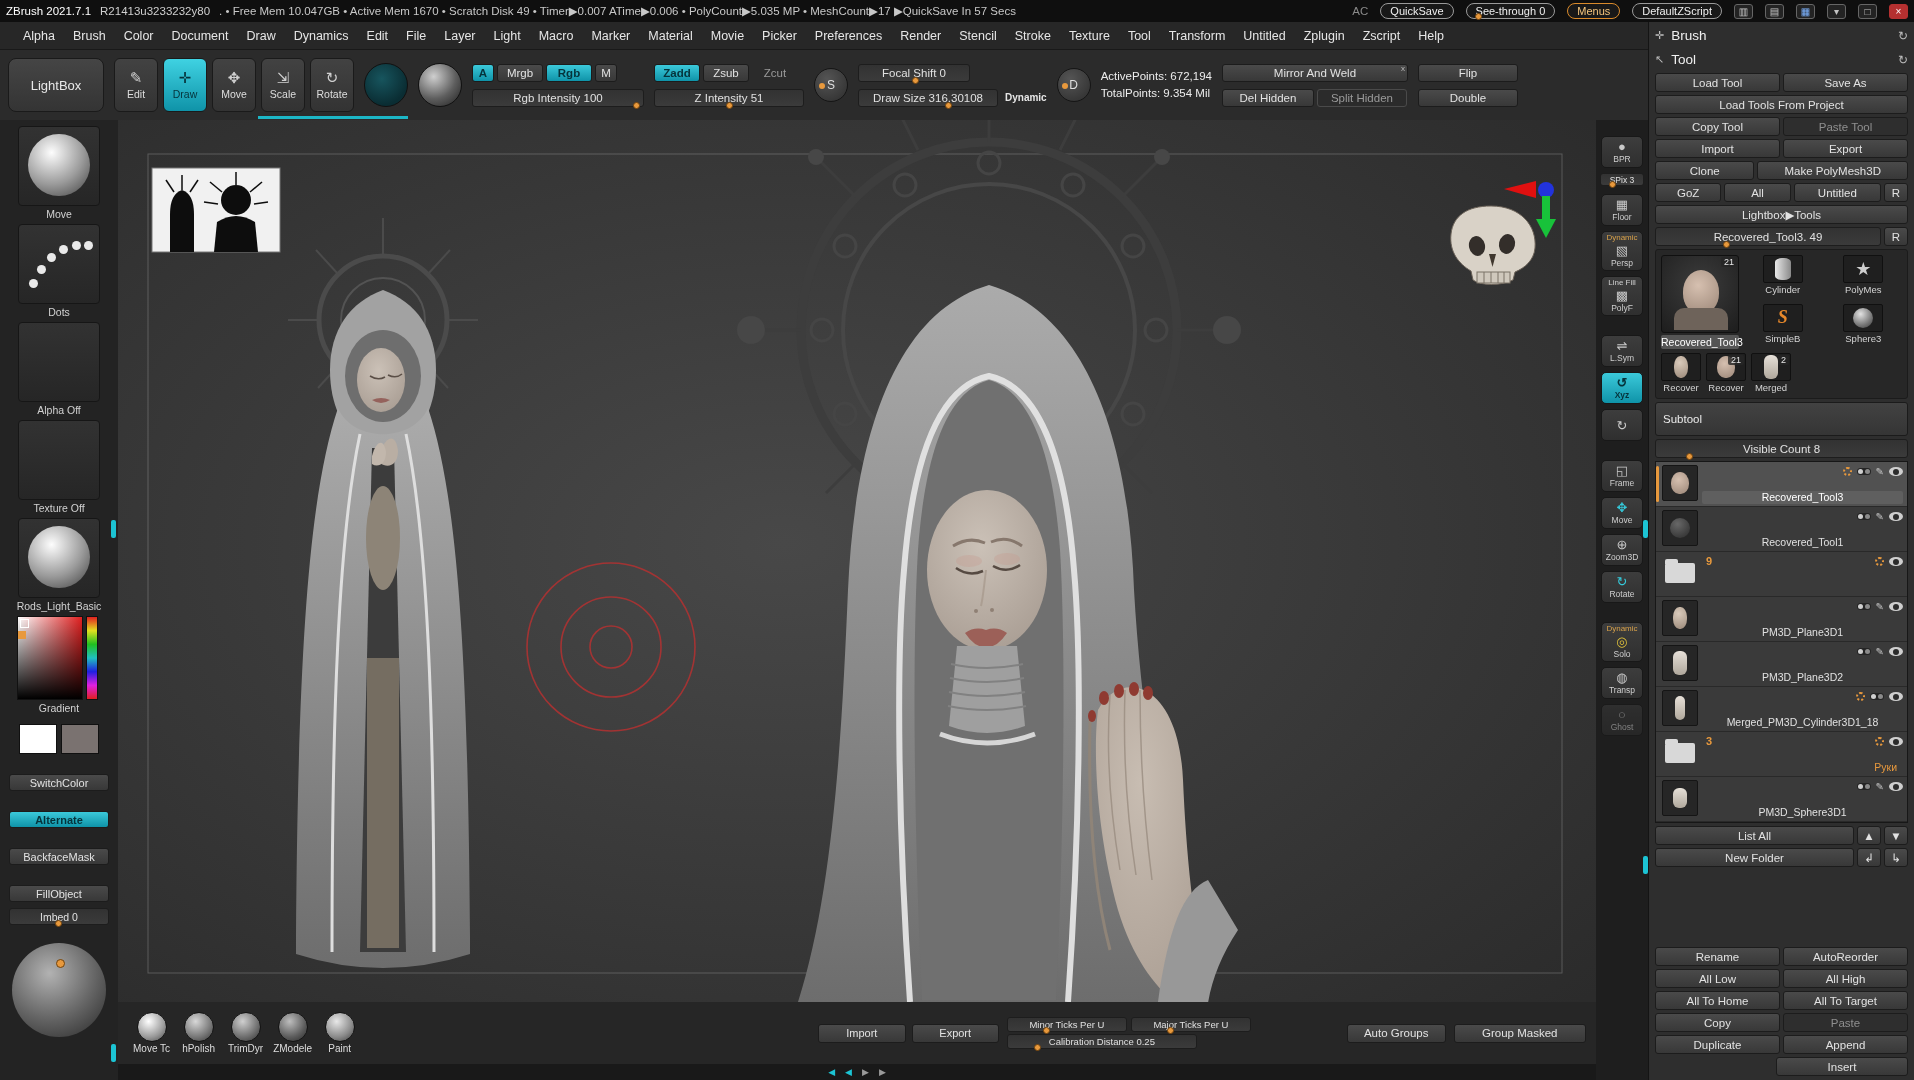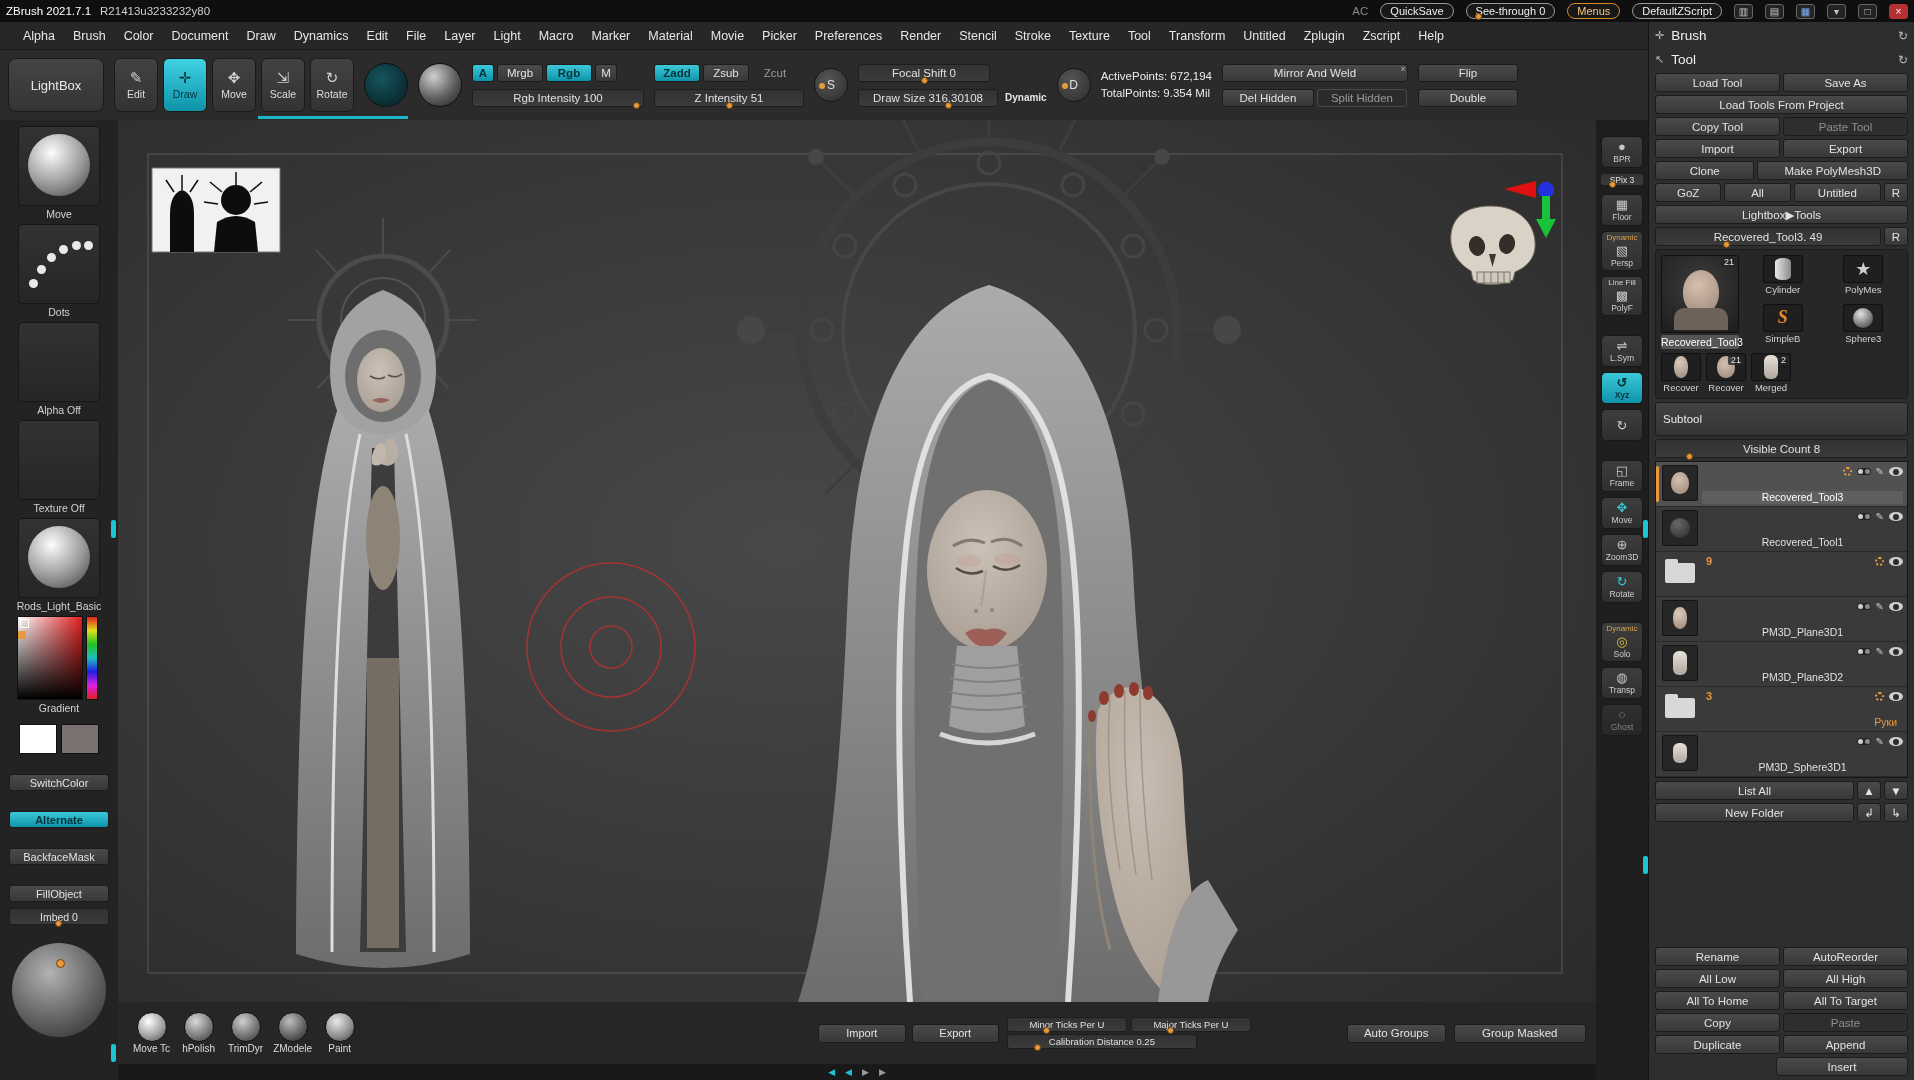--- a/index.html
+++ b/index.html
@@ -184,20 +184,21 @@
 .cyantick{position:absolute;width:5px;height:18px;background:#1cc4d4;border-radius:2px}
 </style>
 </head>
 <body>
 
 <div id="app">
 
   <div class="titlebar">
     <span class="app">ZBrush 2021.7.1</span>
     <span class="build">R21413u3233232y80</span>
+    <span class="status">. • Free Mem 10.047GB • Active Mem 1670 • Scratch Disk 49 • Timer▶0.007 ATime▶0.006 • PolyCount▶5.035 MP • MeshCount▶17  ▶QuickSave In 57 Secs</span>
     <div class="tb-right">
       <span class="tb-dim">AC</span>
       <span class="tb-btn">QuickSave</span>
       <span class="tb-btn tb-sl">
           <i style="font-style:normal">See-through 0</i>
           <span class="sdot" style="left:8px"></span>
         </span>
       <span class="tb-btn orange">Menus</span>
       <span class="tb-btn">DefaultZScript</span>
       <span class="tb-ico">▥</span>
@@ -286,21 +287,21 @@
       </div>
       <div class="slider" style="width:150px">
         <span>Z Intensity 51</span>
         <span class="sdot" style="left:48%"></span>
       </div>
     </div>
 
     <div class="dial">S<span class="ddot"></span></div>
     <div class="scol">
       <div class="srow">
-        <div class="slider" style="width:132px">
+        <div class="slider" style="width:112px">
           <span>Focal Shift 0</span>
           <span class="sdot" style="left:48%"></span>
         </div>
       </div>
       <div class="srow">
         <div class="slider" style="width:140px">
           <span>Draw Size 316.30108</span>
           <span class="sdot" style="left:62%"></span>
         </div>
         <span class="dynlabel">Dynamic</span>
@@ -867,20 +868,33 @@
         <div class="st-main">
           <div class="st-icons">
             <span class="pairdot"></span>
             <span class="brushico">✎</span>
             <span class="eyeico"></span>
           </div>
           <div class="st-name">PM3D_Plane3D2</div>
         </div>
       </div>
 
+      <div class="st-row">
+        <div class="st-thumb">
+            <span class="paleshape" style="width:10px"></span>
+          </div>
+        <div class="st-main">
+          <div class="st-icons">
+            <span class="gearo"></span>
+            <span class="pairdot"></span>
+            <span class="eyeico"></span>
+          </div>
+          <div class="st-name">Merged_PM3D_Cylinder3D1_18</div>
+        </div>
+      </div>
 
       <div class="st-row">
         <div class="st-thumb" style="background:transparent;border:none">
             <span class="folderico"></span>
           </div>
         <span class="fbadge">3</span>
         <div class="st-main">
           <div class="st-icons">
             <span class="gearo"></span>
             <span class="eyeico"></span>

